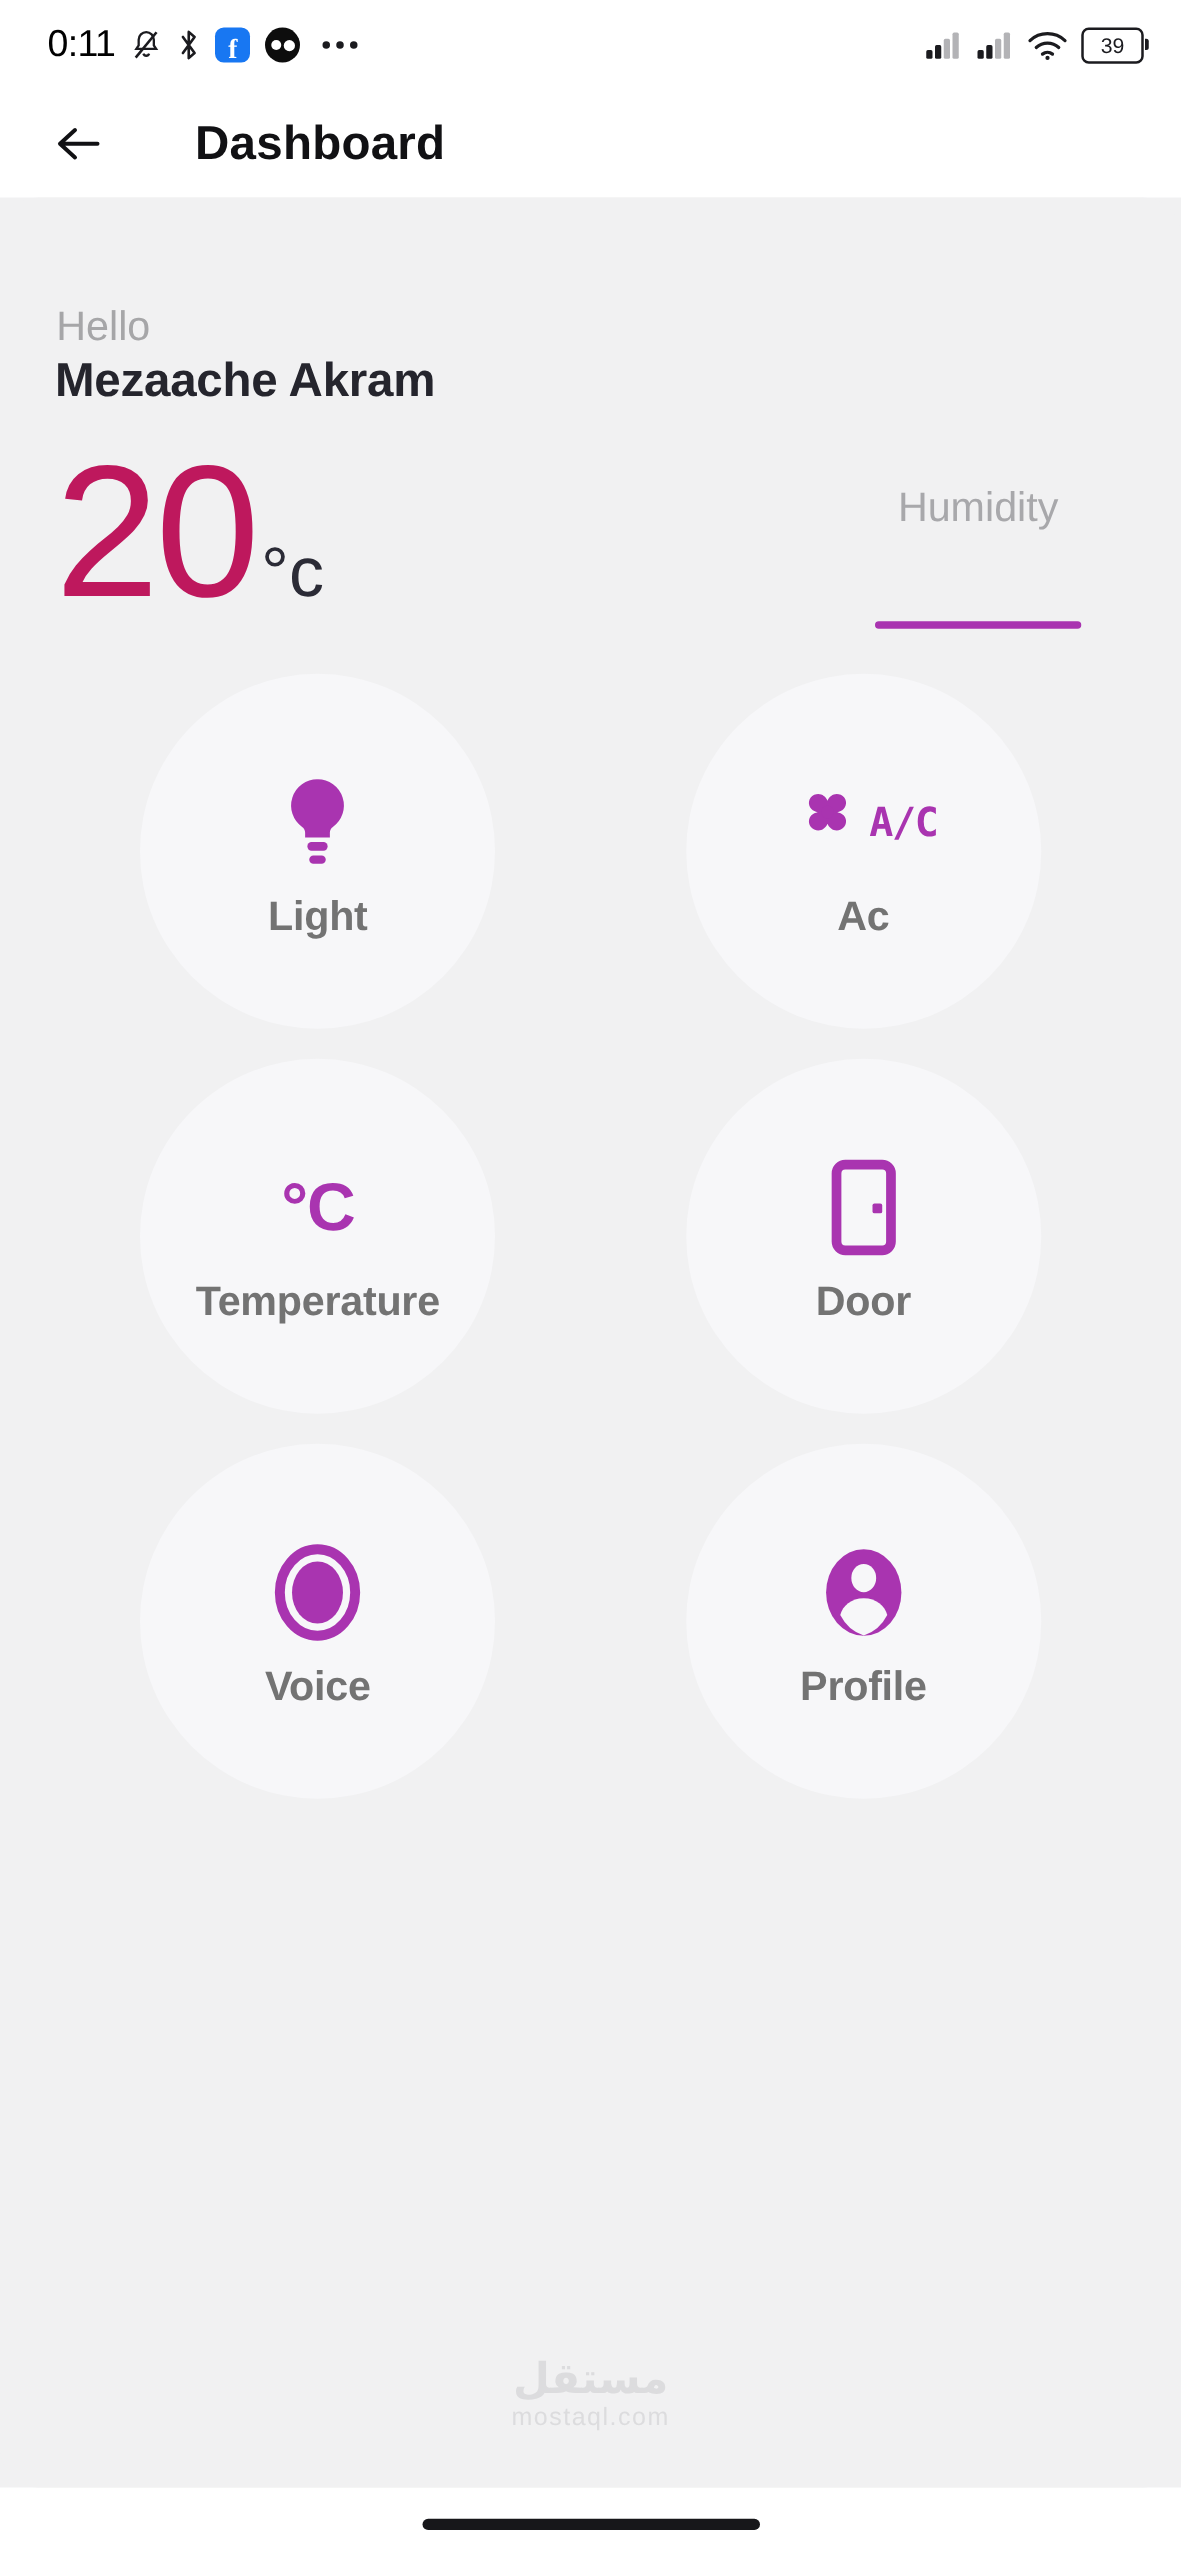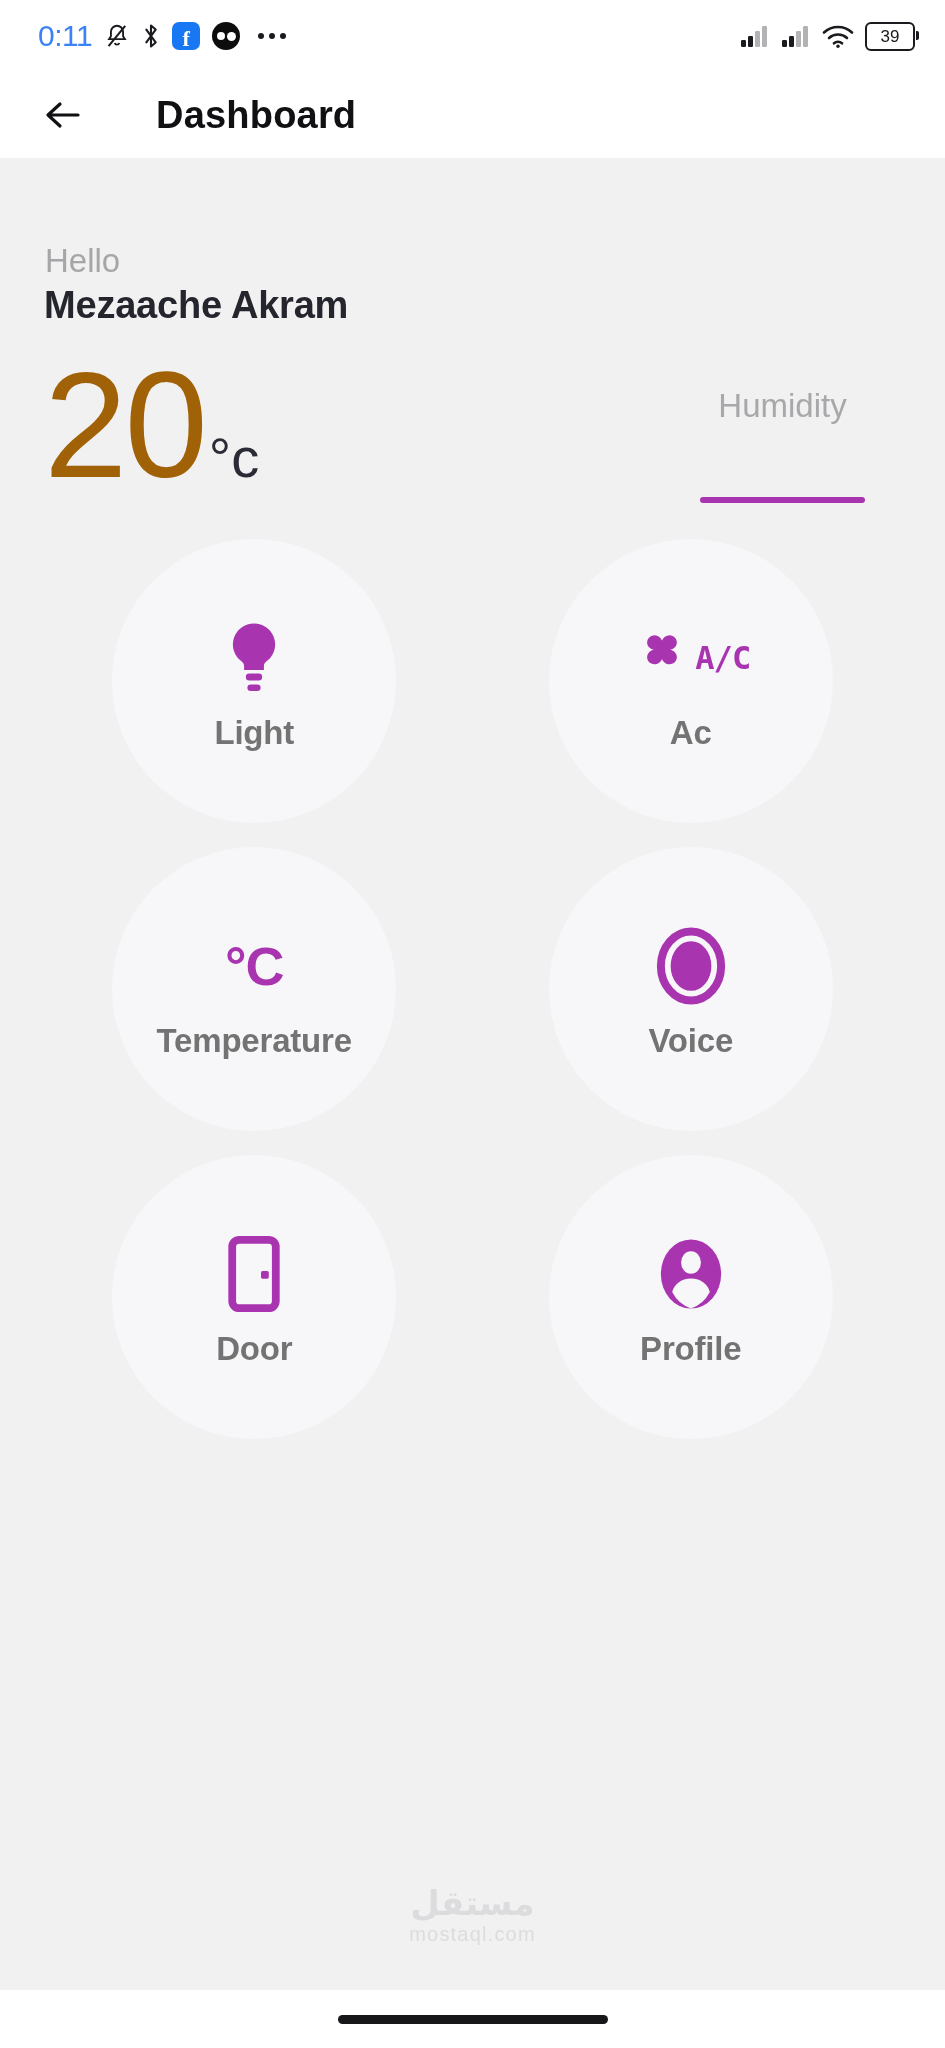--- a/index.html
+++ b/index.html
@@ -34,21 +34,21 @@
     flex: 0 0 auto;
   }
   .status-left {
     display: flex;
     align-items: center;
     gap: 12px;
   }
   .status-clock {
     font-size: 30px;
     font-weight: 500;
-    color: #3b82f6;
+    color: #000000;
     letter-spacing: -0.5px;
     line-height: 1;
   }
   .status-right {
     display: flex;
     align-items: center;
     gap: 11px;
   }
   .ic {
     display: inline-flex;
@@ -197,21 +197,21 @@
     padding-right: 38px;
   }
   .temp-block {
     display: flex;
     align-items: baseline;
     margin-left: 2px;
   }
   .temp-value {
     font-size: 150px;
     font-weight: 300;
-    color: #a16207;
+    color: #be185d;
     line-height: 1;
     letter-spacing: -3px;
   }
   .temp-unit {
     font-size: 56px;
     font-weight: 300;
     color: #2b2b36;
     line-height: 1;
     margin-left: 4px;
   }
@@ -451,36 +451,36 @@
 
       <div class="tile" style="background: rgb(247, 247, 249);">
         <div class="tile-icon">
           <div class="degc-icon accent-color" style="color: rgb(169, 52, 176);">°C</div>
         </div>
         <div class="tile-label">Temperature</div>
       </div>
 
       <div class="tile" style="background: rgb(247, 247, 249);">
         <div class="tile-icon">
+          <svg width="56" height="78" viewBox="0 0 36 50">
+            <rect x="4" y="3" width="28" height="44" rx="4.5" fill="none" class="accent-stroke" stroke-width="5" stroke="#A934B0"></rect>
+            <rect class="accent-fill" x="22.5" y="23" width="5" height="5" rx="1" fill="#A934B0"></rect>
+          </svg>
+        </div>
+        <div class="tile-label">Door</div>
+      </div>
+
+      <div class="tile" style="background: rgb(247, 247, 249);">
+        <div class="tile-icon">
           <svg width="72" height="78" viewBox="0 0 40 44">
             <ellipse cx="20" cy="22" rx="17" ry="19.5" fill="none" class="accent-stroke" stroke-width="4.5" stroke="#A934B0"></ellipse>
             <ellipse class="accent-fill" cx="20" cy="22" rx="11.5" ry="14" fill="#A934B0"></ellipse>
           </svg>
         </div>
         <div class="tile-label">Voice</div>
-      </div>
-
-      <div class="tile" style="background: rgb(247, 247, 249);">
-        <div class="tile-icon">
-          <svg width="56" height="78" viewBox="0 0 36 50">
-            <rect x="4" y="3" width="28" height="44" rx="4.5" fill="none" class="accent-stroke" stroke-width="5" stroke="#A934B0"></rect>
-            <rect class="accent-fill" x="22.5" y="23" width="5" height="5" rx="1" fill="#A934B0"></rect>
-          </svg>
-        </div>
-        <div class="tile-label">Door</div>
       </div>
 
       <div class="tile" style="background: rgb(247, 247, 249);">
         <div class="tile-icon">
           <svg width="72" height="78" viewBox="0 0 40 44">
             <ellipse class="accent-fill" cx="20" cy="22" rx="17" ry="19.5" fill="#A934B0"></ellipse>
             <ellipse cx="20" cy="15.5" rx="5.6" ry="6.4" fill="#F7F7F9"></ellipse>
             <path d="M20 24.6c5.6 0 9.6 3.4 10.6 7.6A17.5 19.5 0 0120 41.4a17.5 19.5 0 01-10.6-9.2c1-4.2 5-7.6 10.6-7.6z" fill="#F7F7F9"></path>
           </svg>
         </div>

